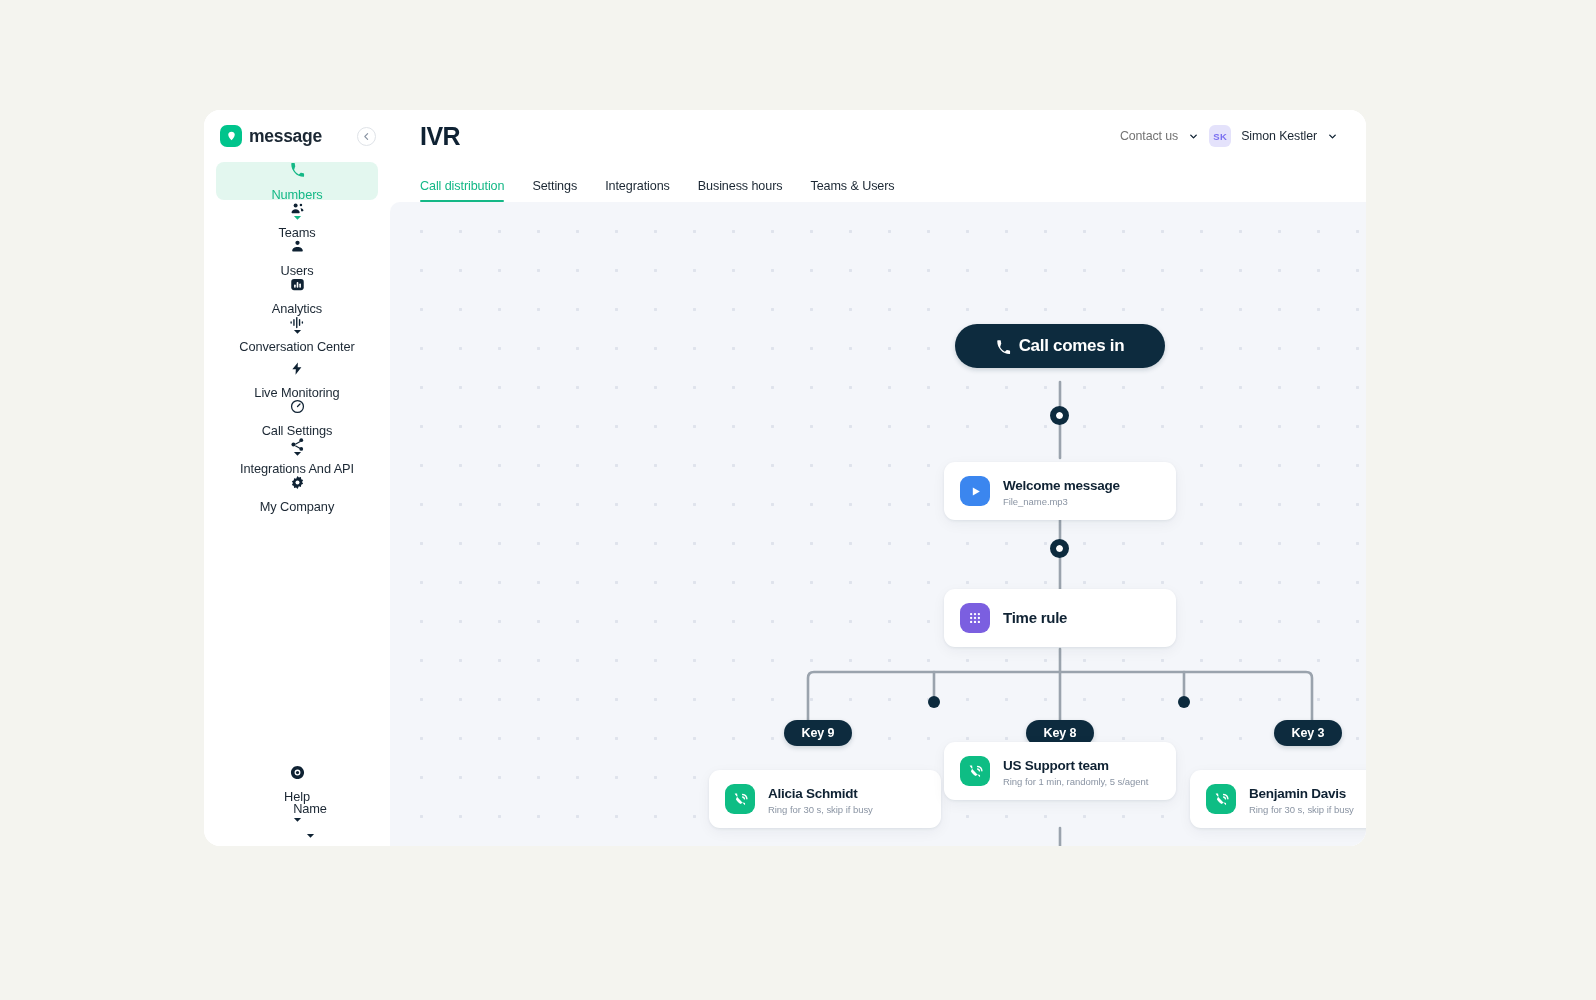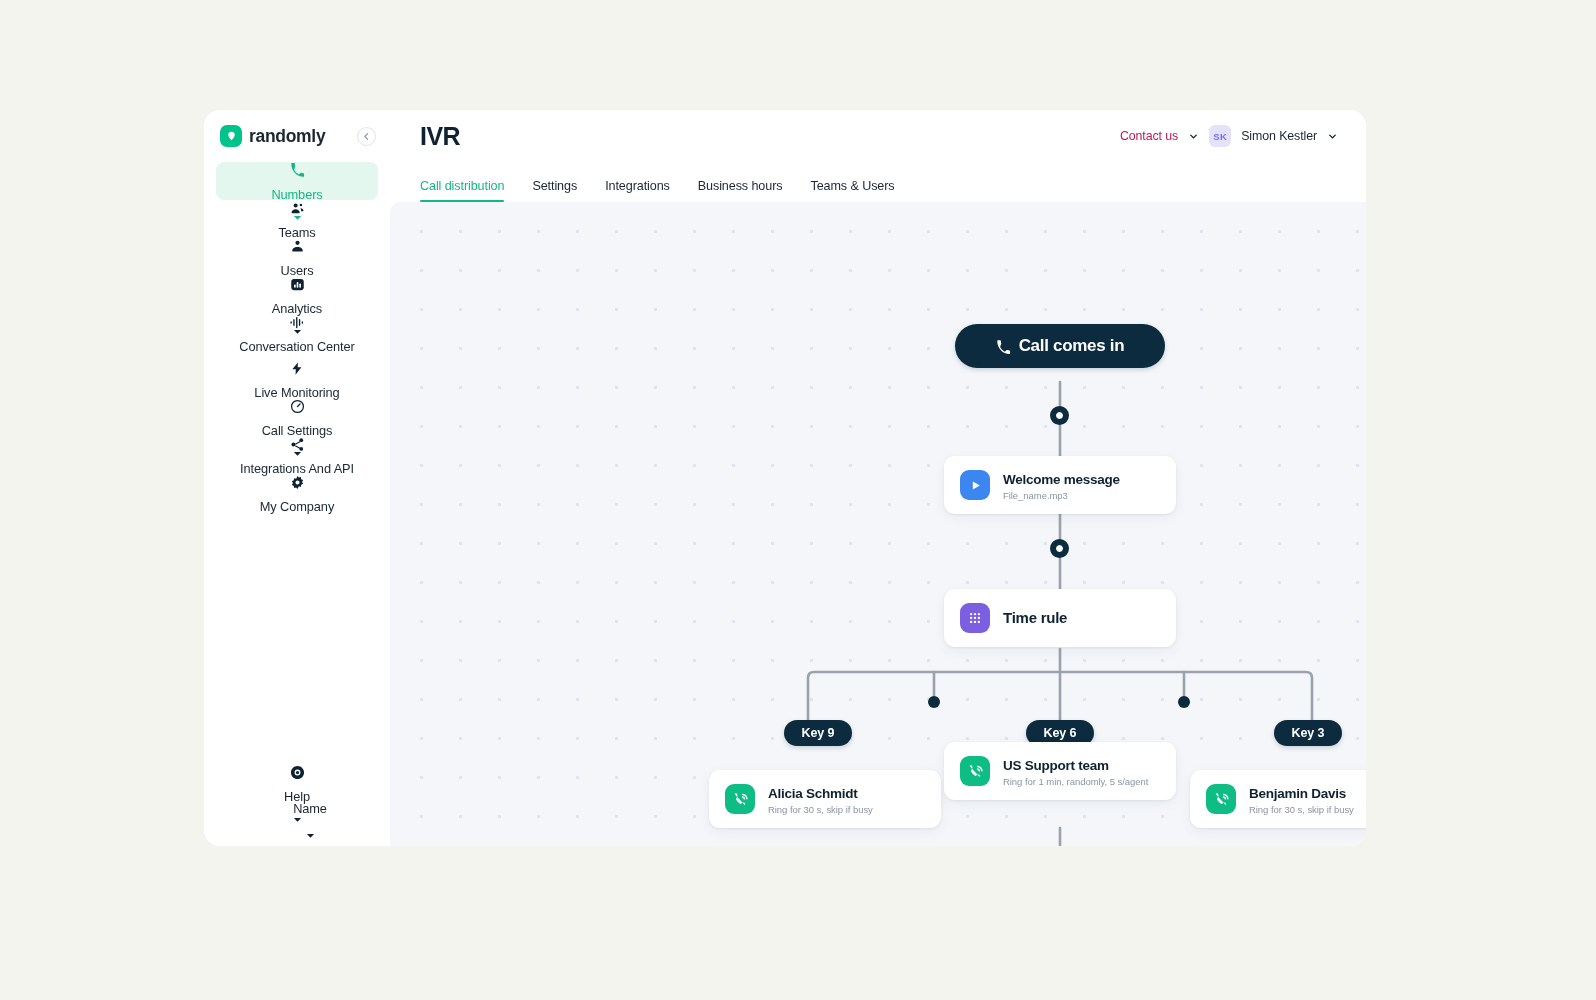--- a/index.html
+++ b/index.html
@@ -104,21 +104,21 @@
   }
   #page-title {
     font-size: 25px;
     font-weight: 700;
     color: #0f2233;
     letter-spacing: -0.5px;
   }
   .topbar-right { margin-left: auto; display: flex; align-items: center; gap: 10px; }
   .contact-us {
     font-size: 12.4px;
-    color: #be185d;
+    color: #737373;
     cursor: pointer;
     letter-spacing: -0.1px;
   }
   .avatar {
     width: 22px; height: 22px;
     border-radius: 6px;
     background: #e4e2fb;
     color: #7a6ff0;
     font-size: 9.5px;
     font-weight: 700;
@@ -222,21 +222,21 @@
     white-space: nowrap;
   }
   .card-sub {
     font-size: 9.5px;
     color: #8a94a3;
     margin-top: 2px;
     letter-spacing: -0.05px;
     white-space: nowrap;
   }
 
-  #node-welcome { left: 554px; top: 254px; width: 232px; height: 58px; }
+  #node-welcome { left: 554px; top: 260px; width: 232px; height: 58px; }
   #node-timerule { left: 554px; top: 387px; width: 232px; height: 58px; }
   #node-timerule .card-title { font-size: 15px; }
   #node-alicia   { left: 319px; top: 568px; width: 232px; height: 58px; }
   #node-us-team  { left: 554px; top: 540px; width: 232px; height: 58px; }
   #node-benjamin { left: 800px; top: 568px; width: 232px; height: 58px; }
 
   #key1-pill { left: 394px; top: 518px; }
   #key2-pill { left: 636px; top: 518px; }
   #key3-pill { left: 884px; top: 518px; }
 
@@ -258,21 +258,21 @@
 <div id="app-window">
 
   <aside id="sidebar">
 
     <div class="brand-row">
       <span class="brand-logo">
         <svg width="13" height="13" viewBox="0 0 24 24" fill="#fff">
           <path d="M12 3c-3.3 0-6 2.3-6 5.3 0 2.7 1.5 5.6 3.4 7.9.8 1 1.8 2 2.6 2.7.8-.7 1.8-1.7 2.6-2.7 1.9-2.3 3.4-5.2 3.4-7.9C18 5.3 15.3 3 12 3z"></path>
         </svg>
       </span>
-      <span class="brand-name">randomly</span>
+      <span class="brand-name">message</span>
       <span class="collapse-btn">
         <svg width="9" height="9" viewBox="0 0 16 16" fill="none" stroke="#8a94a3" stroke-width="2" stroke-linecap="round" stroke-linejoin="round">
           <path d="M10 3L5 8l5 5"></path>
         </svg>
       </span>
     </div>
 
     <nav class="nav-list">
 
       <div class="nav-item active">
@@ -488,21 +488,21 @@
           </span>
           <span class="card-text">
             <span class="card-title">Time rule</span>
           </span>
         </div>
 
         <div class="node pill keypill" id="key1-pill">
           <span>Key 9</span>
         </div>
         <div class="node pill keypill" id="key2-pill">
-          <span>Key 6</span>
+          <span>Key 8</span>
         </div>
         <div class="node pill keypill" id="key3-pill">
           <span>Key 3</span>
         </div>
 
         <div class="node card" id="node-alicia">
           <span class="card-ico ico-green">
             <svg width="17" height="17" viewBox="0 0 24 24" fill="none" stroke="#fff" stroke-width="2" stroke-linecap="round">
                 <path d="M5.5 11.5c1.6 3 4 5.4 7 7l1.9-1.9c.3-.3.7-.4 1.1-.3.9.3 1.9.5 2.9.5v3.4C18.4 20.2 3.8 5.6 3.8 3.7h3.4c0 1 .2 2 .5 2.9.1.4 0 .8-.3 1.1L5.5 11.5z" fill="#fff" stroke="none"></path>
                 <path d="M15 8.5a3.2 3.2 0 012.6 2.6M15 5a6.6 6.6 0 016 6"></path>

